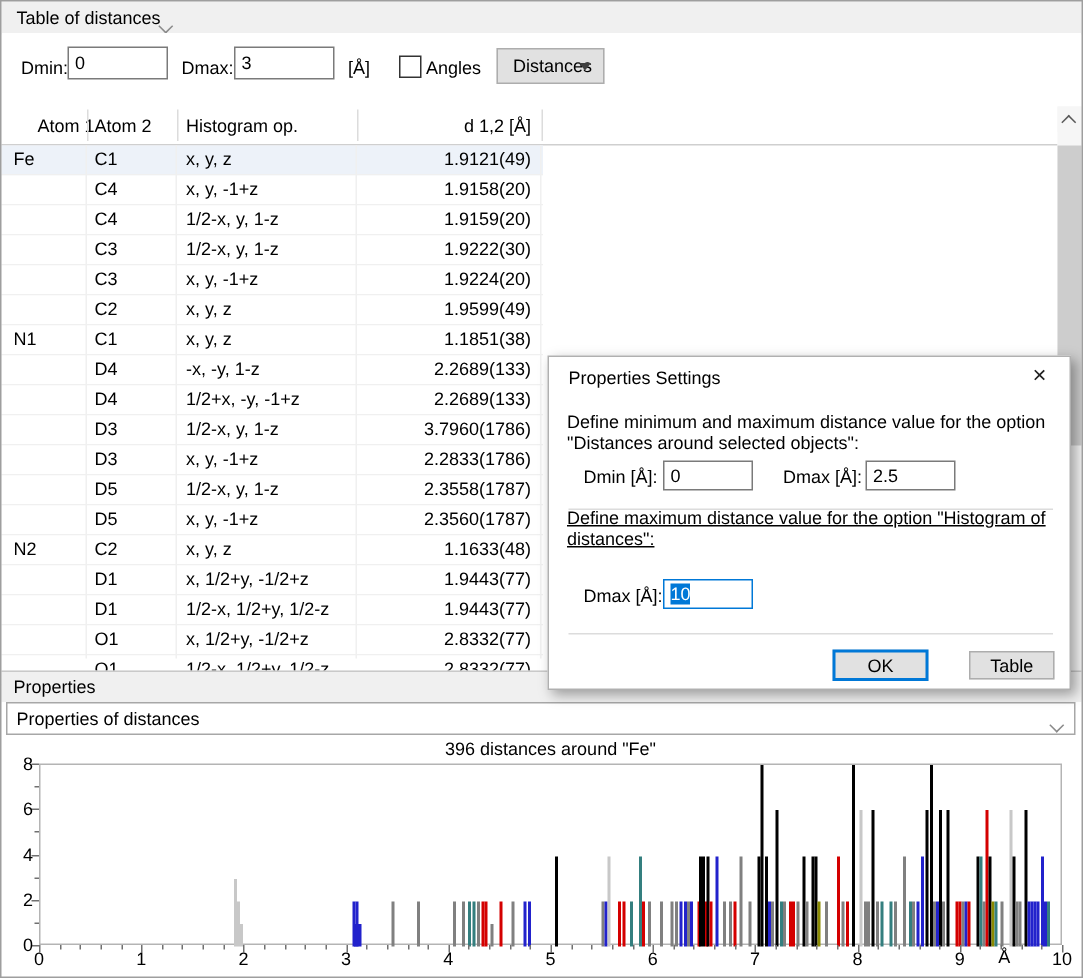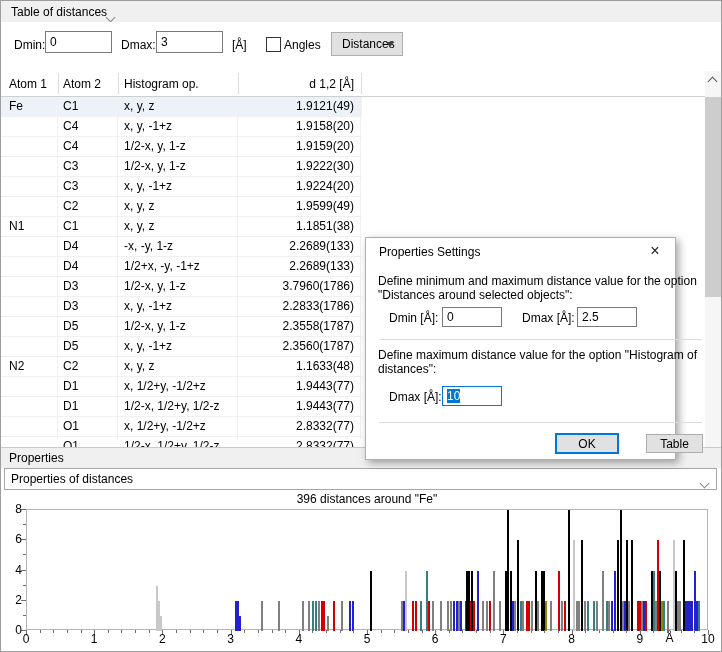--- a/index.html
+++ b/index.html
@@ -50,21 +50,21 @@
   .combobox{left:4px;top:468px;width:713px;height:22px;border:1px solid #a7a7a7;background:#fff;box-sizing:border-box;}
   .combobox .val{position:absolute;left:6px;top:3px;}
   .combobox .dd{position:absolute;right:8px;top:7px;}
 
   
   .chart{left:0;top:490px;width:722px;height:162px;background:#fff;}
   .chart-title{position:absolute;left:26px;top:2px;width:682px;text-align:center;font-size:12px;}
   .plot{position:absolute;left:26px;top:19px;width:682px;height:121px;border:1px solid #b4b4b4;box-sizing:border-box;}
 
   
-  .dialog{left:365px;top:237px;width:311px;height:223px;background:#fff;border:1px solid #b0b0b0;box-shadow:3px 3px 8px rgba(0,0,0,0.35);z-index:20;box-sizing:border-box;}
+  .dialog{left:365px;top:237px;width:349px;height:223px;background:#fff;border:1px solid #b0b0b0;box-shadow:3px 3px 8px rgba(0,0,0,0.35);z-index:20;box-sizing:border-box;}
   .dlg-title{position:absolute;left:13px;top:7px;}
   .dlg-close{position:absolute;right:10px;top:3px;width:20px;height:20px;text-align:center;font-size:16px;line-height:20px;color:#222;}
   .dlg-text{position:absolute;left:12px;width:325px;line-height:14px;}
   .dlg-label{position:absolute;}
   .dlg-input{position:absolute;width:60px;height:20px;border:1px solid #7a7a7a;background:#fff;box-sizing:border-box;padding:2px 4px;}
   .dlg-input.focused{border:1px solid #0078d7;}
   .dlg-input .sel{background:#0078d7;color:#fff;}
   .dlg-hr{position:absolute;left:13px;width:323px;height:1px;background:#dcdcdc;}
   .dlg-btn{position:absolute;background:#e1e1e1;border:1px solid #adadad;text-align:center;box-sizing:border-box;}
   .dlg-btn.default{border:2px solid #0078d7;}
@@ -85,21 +85,21 @@
   <span class="tb-label" style="left:231px;">[Å]</span>
   <div class="checkbox"></div>
   <span class="cb-label">Angles</span>
   <div class="settings-btn">
     <span class="lbl">Distances</span>
     <span class="tri-down" style="left:54px;top:9px;"></span>
   </div>
 </div>
 
 <div class="abs thead">
-  <span class="hc" style="left:8px;">Atom 1</span>
+  <span class="hc" style="left:24px;">Atom 1</span>
   <span class="hc" style="left:62px;">Atom 2</span>
   <span class="hc" style="left:123px;">Histogram op.</span>
   <span class="hc" style="left:237px;width:116px;text-align:right;">d 1,2 [Å]</span>
   <span class="hsep" style="left:57px;"></span>
   <span class="hsep" style="left:117px;"></span>
   <span class="hsep" style="left:237px;"></span>
   <span class="hsep" style="left:360px;"></span>
 </div>
 
 <div class="abs tbody">
@@ -441,21 +441,21 @@
     <span>"Distances around selected objects":</span>
   </div>
 
   <span class="dlg-label" style="left:23px;top:73px;">Dmin [Å]:</span>
   <div class="dlg-input" style="left:76px;top:69px;"><span>0</span></div>
   <span class="dlg-label" style="left:156px;top:73px;">Dmax [Å]:</span>
   <div class="dlg-input" style="left:211px;top:69px;"><span>2.5</span></div>
 
   <div class="dlg-hr" style="top:101px;"></div>
 
-  <div class="dlg-text" style="top:110px;">
+  <div class="dlg-text" style="top:100px;text-decoration:underline;">
     <span>Define maximum distance value for the option "Histogram of</span><br>
     <span>distances":</span>
   </div>
 
   <span class="dlg-label" style="left:23px;top:152px;">Dmax [Å]:</span>
   <div class="dlg-input focused" style="left:76px;top:148px;"><span class="sel">10</span></div>
 
   <div class="dlg-hr" style="top:184px;"></div>
 
   <button class="dlg-btn default" style="left:189px;top:195px;width:64px;height:21px;font-family:inherit;font-size:12px;">OK</button>

